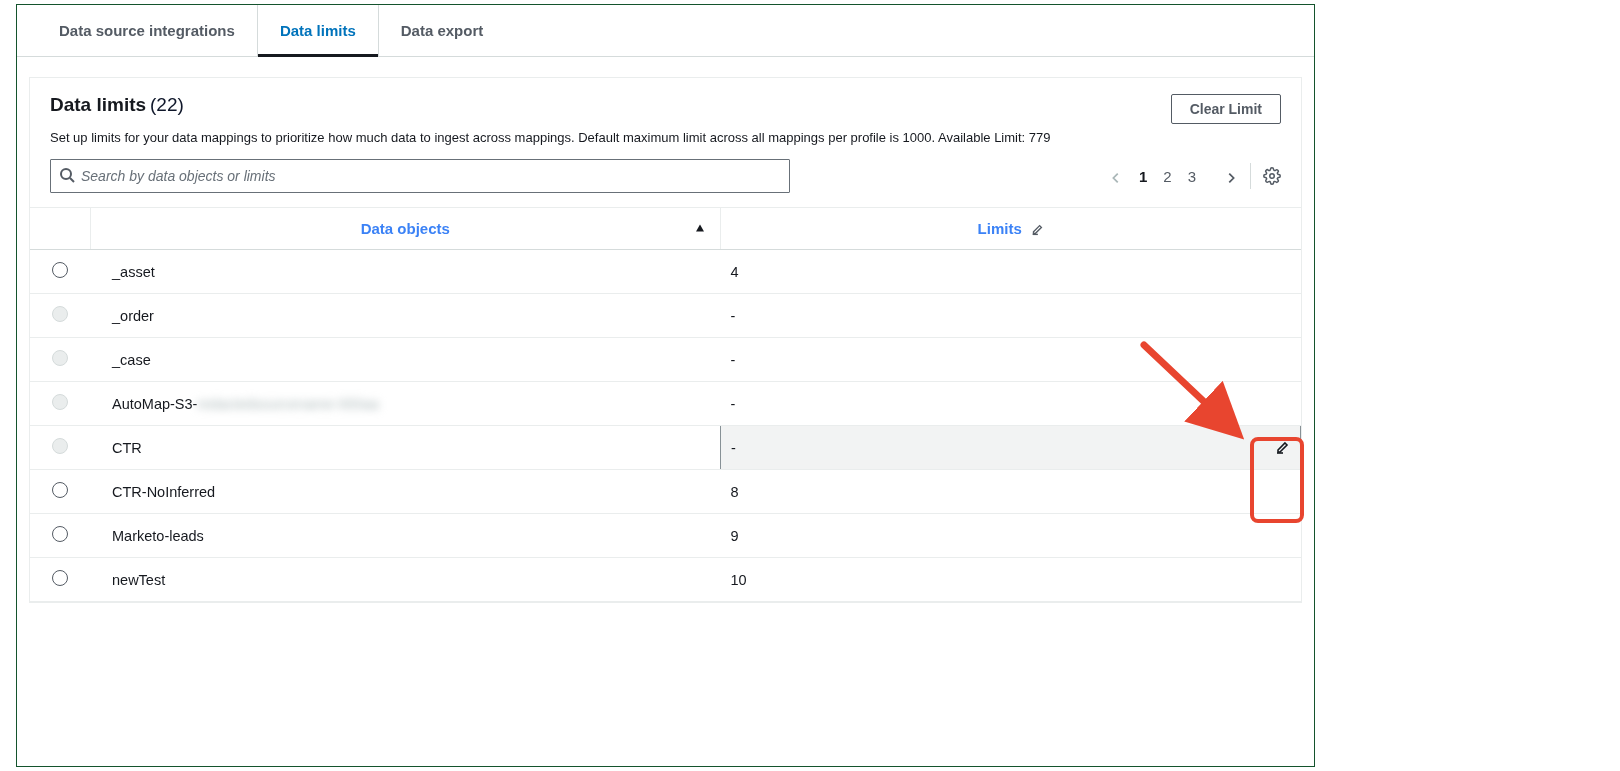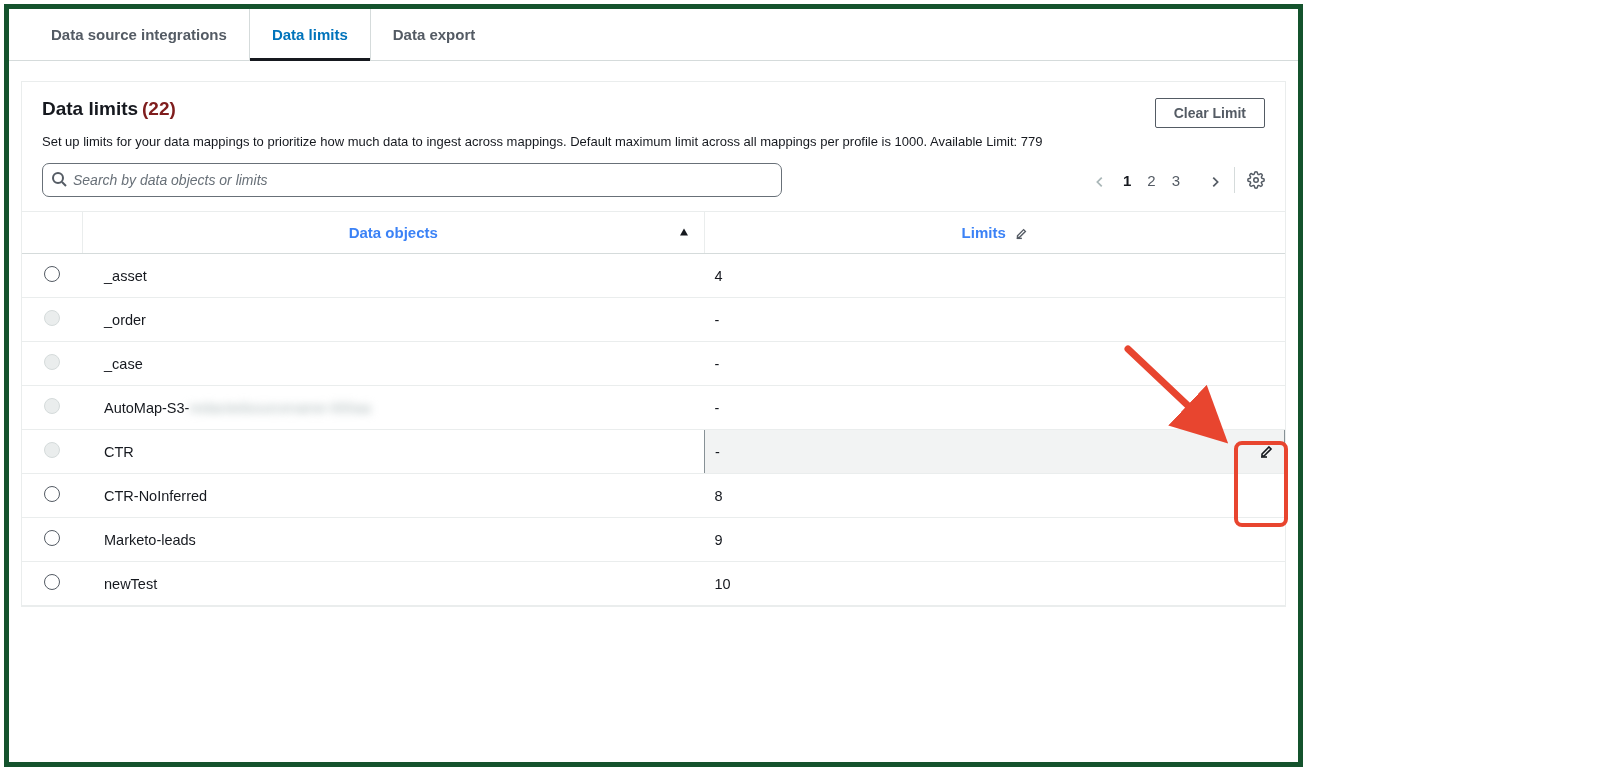--- a/index.html
+++ b/index.html
@@ -4,25 +4,26 @@
 <style>
   * { box-sizing: border-box; margin: 0; padding: 0; }
   body {
     font-family: "Amazon Ember", "Helvetica Neue", Arial, sans-serif;
     background: #fff;
     color: #16191f;
     font-size: 14px;
     padding: 4px;
   }
   .outer-border {
-    border: 5px solid #14532d;
+    border: 1px solid #14532d;
     width: 1299px;
     height: 763px;
     overflow: hidden;
     position: relative;
+    margin-left: 12px;
   }
   
   .tabs {
     display: flex;
     padding: 0 20px;
     border-bottom: 1px solid #d5dbdb;
     height: 52px;
     align-items: stretch;
   }
   .tab {
@@ -53,21 +54,21 @@
     border: 1px solid #eaeded;
     background: #fff;
   }
   .panel-header {
     display: flex;
     justify-content: space-between;
     align-items: flex-start;
     padding: 16px 20px 0 20px;
   }
   .panel-title { font-size: 19px; font-weight: 700; }
-  .panel-count { color: #7f1d1d; font-weight: 700; }
+  .panel-count { color: #0f172a; font-weight: 400; }
   .clear-btn {
     border: 1px solid #545b64;
     background: #fff;
     color: #545b64;
     font-weight: 700;
     font-size: 14px;
     padding: 6px 18px;
     border-radius: 2px;
     cursor: pointer;
   }
@@ -80,21 +81,21 @@
   .toolbar {
     display: flex;
     align-items: center;
     padding: 14px 20px 14px 20px;
     gap: 12px;
   }
   .search-box {
     display: flex;
     align-items: center;
     border: 1px solid #687078;
-    border-radius: 7px;
+    border-radius: 1px;
     width: 740px;
     height: 34px;
     padding: 0 8px;
   }
   .search-box svg { flex-shrink: 0; }
   .search-input {
     border: none;
     outline: none;
     flex: 1;
     font-size: 14px;

